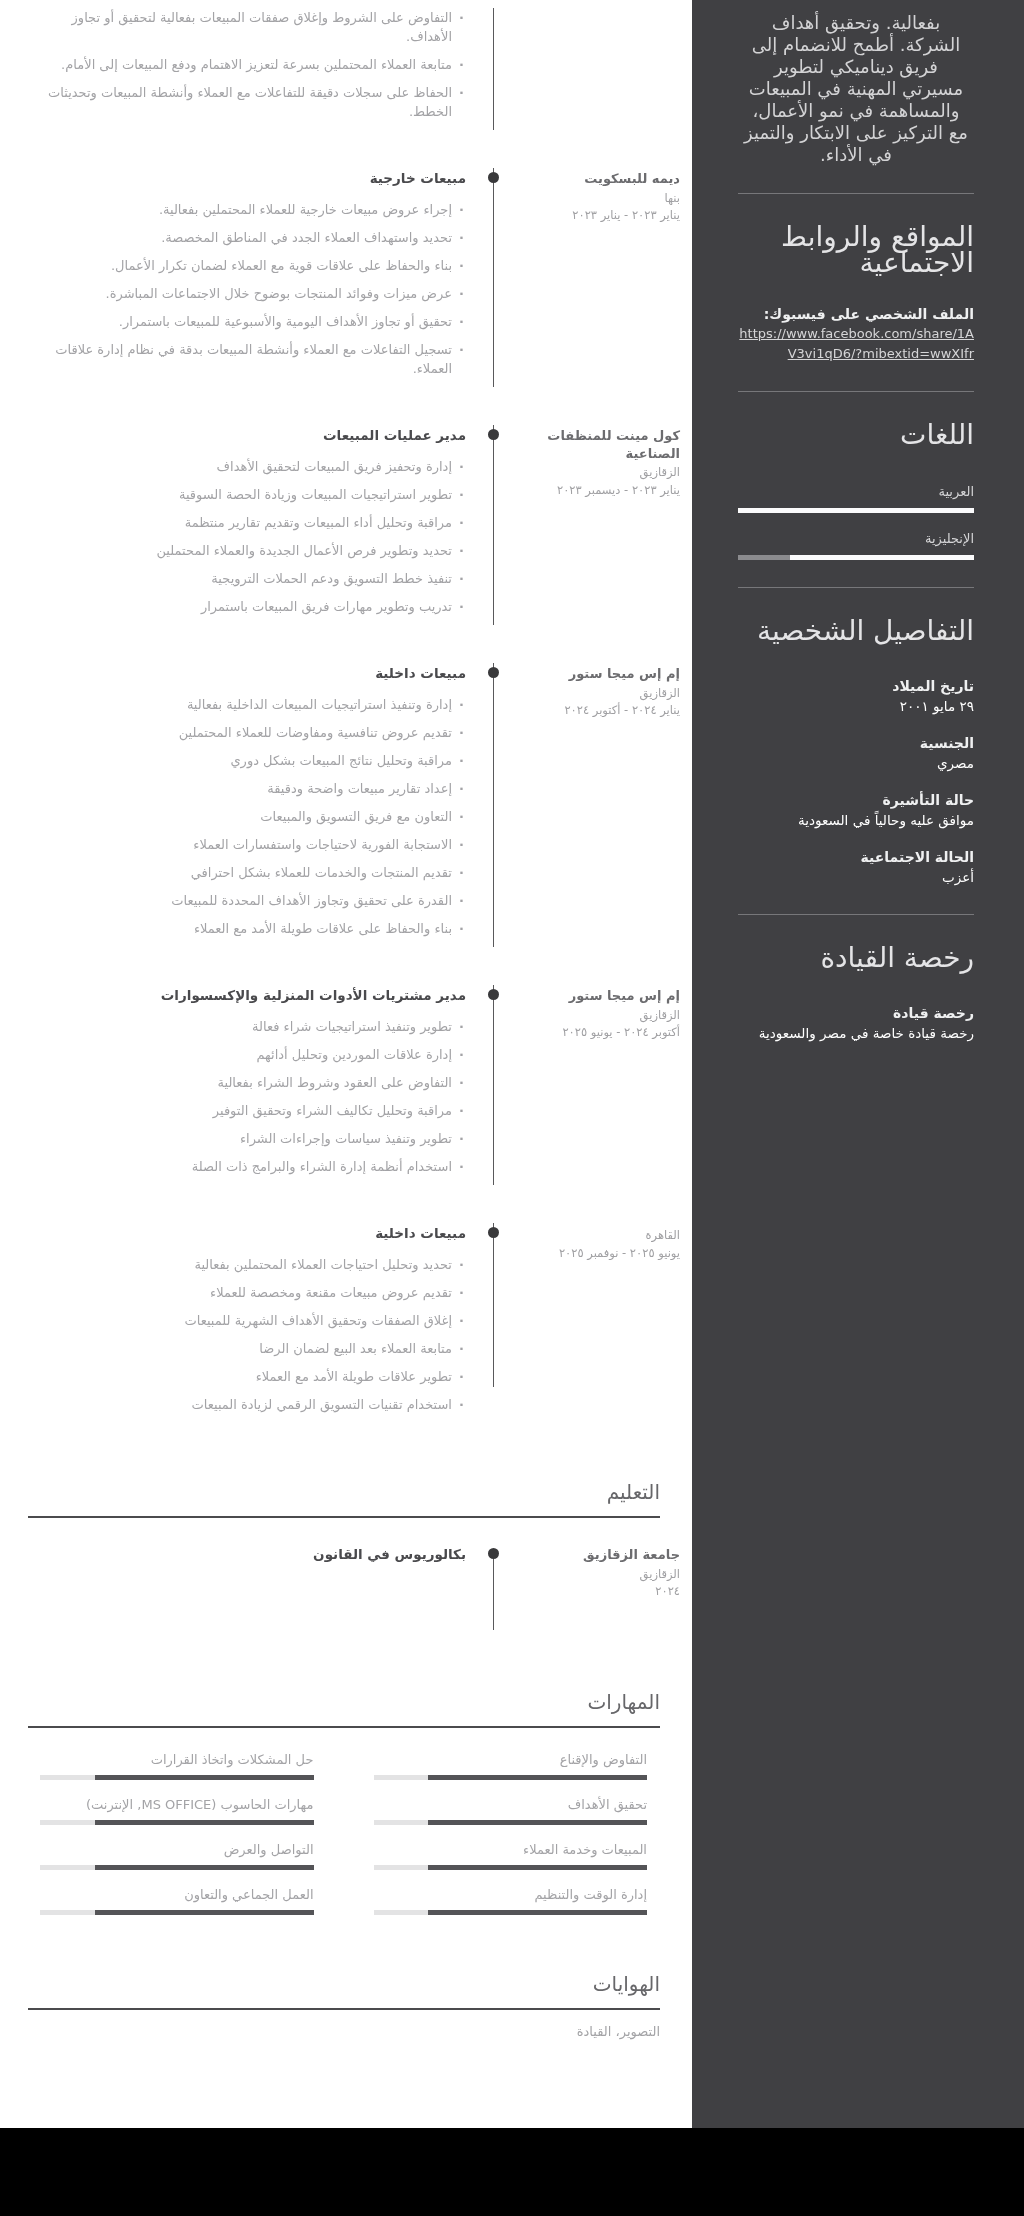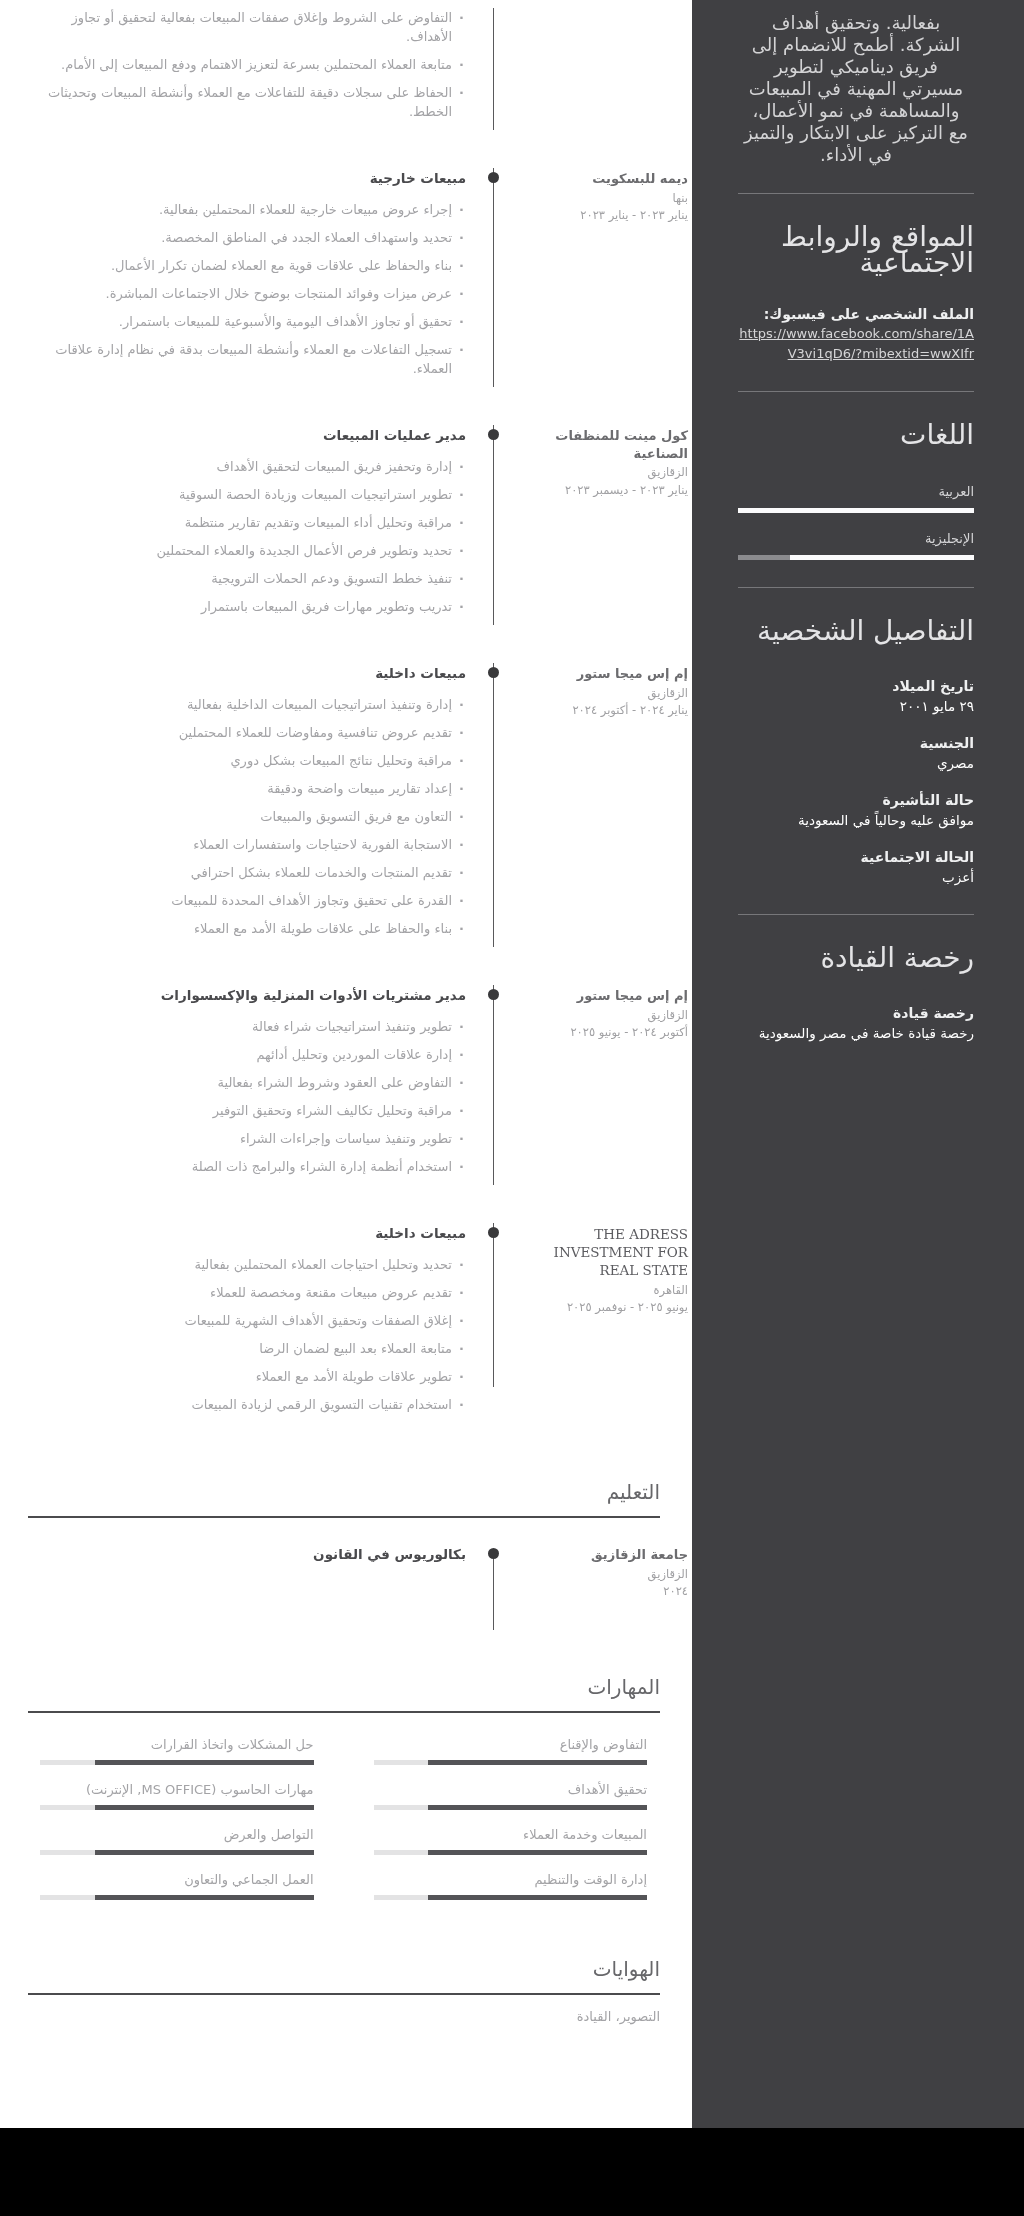--- a/index.html
+++ b/index.html
@@ -32,21 +32,21 @@
   .lang-bar { height: 5px; background: #8b8b8e; margin-bottom: 18px; }
   .lang-fill { height: 5px; background: #fbfbfc; }
   .details-block { margin-top: 32px; }
   .detail { margin-bottom: 17px; }
   .license-label { margin-top: 32px; text-align: right; }
 
   
   .content { flex: 1; background: #ffffff; padding-top: 8px; }
 
   .entry { display: grid; grid-template-columns: 186px 26px 1fr; padding-bottom: 38px; }
-  .e-side { padding: 2px 4px 0 8px; text-align: right; }
+  .e-side { padding: 2px 12px 0 8px; text-align: right; }
   .company { font-size: 13px; font-weight: 700; color: #6c6c6f; line-height: 1.35; }
   .company.serif { font-family: "DejaVu Serif", serif; font-weight: 400; color: #5c5c60; font-size: 13.5px; }
   .city, .dates { font-size: 11.5px; color: #a0a0a3; line-height: 1.55; }
   .city { margin-top: 2px; }
   .tl-col { position: relative; }
   .tl-col::before { content: ""; position: absolute; top: 0; bottom: 0; right: 12px; width: 1px; background: #59595b; }
   .entry.tl-stop .tl-col::before { bottom: 36px; }
   .dot { position: absolute; top: 4px; right: 7px; width: 11px; height: 11px; border-radius: 50%; background: #39393b; z-index: 1; }
   .e-body { padding: 0 14px 0 30px; }
   .job-title { margin: 0 0 12px; font-size: 13.5px; font-weight: 700; color: #4a4a4d; line-height: 20px; }
@@ -55,21 +55,21 @@
   .bullets li::before { content: "·"; position: absolute; right: 2px; top: 0; font-weight: 700; color: #a3a3a6; }
 
   .main-section { margin: 0 32px 0 28px; }
   .main-section h2 { margin: 0; font-size: 20px; font-weight: 400; color: #67676a; line-height: 27px; }
   .rule { height: 2px; background: #4b4b4d; margin-top: 10px; }
 
   .edu-section { margin-top: 18px; }
   .edu-entry { margin-top: 26px; display: grid; grid-template-columns: 186px 26px 1fr; height: 122px; margin-right: -32px; margin-left: -28px; }
   .edu-entry .tl-col::before { top: 10px; height: 76px; bottom: auto; }
 
-  .skills-section { margin-top: 8px; }
+  .skills-section { margin-top: 23px; }
   .skills-grid { margin-top: 24px; padding: 0 13px 0 12px; display: grid; grid-template-columns: 1fr 1fr; column-gap: 60px; row-gap: 17px; }
   .skill-label { font-size: 13px; color: #a3a3a6; margin-bottom: 8px; }
   .skill-bar { height: 5px; background: #e3e3e4; }
   .skill-fill { height: 5px; background: #545457; }
 
   .hobbies-section { margin-top: 56px; }
   .hobby-text { margin-top: 14px; font-size: 13px; color: #a3a3a6; }
 
   .bottom-strip { position: absolute; left: 0; bottom: 0; width: 1024px; height: 88px; background: #000; }
 </style>
@@ -248,21 +248,20 @@
               <li>التفاوض على العقود وشروط الشراء بفعالية</li>
               <li>مراقبة وتحليل تكاليف الشراء وتحقيق التوفير</li>
               <li>تطوير وتنفيذ سياسات وإجراءات الشراء</li>
               <li>استخدام أنظمة إدارة الشراء والبرامج ذات الصلة</li>
           </ul>
         </div>
       </div>
 
       <div class="entry tl-stop">
         <div class="e-side">
-          <div class="company serif">THE ADRESS INVESTMENT FOR REAL STATE</div>
           <div class="city">القاهرة</div>
           <div class="dates">يونيو ٢٠٢٥ - نوفمبر ٢٠٢٥</div>
         </div>
         <div class="tl-col">
             <span class="dot"></span>
           </div>
         <div class="e-body">
           <h3 class="job-title">مبيعات داخلية</h3>
           <ul class="bullets">
             <li>تحديد وتحليل احتياجات العملاء المحتملين بفعالية</li>

